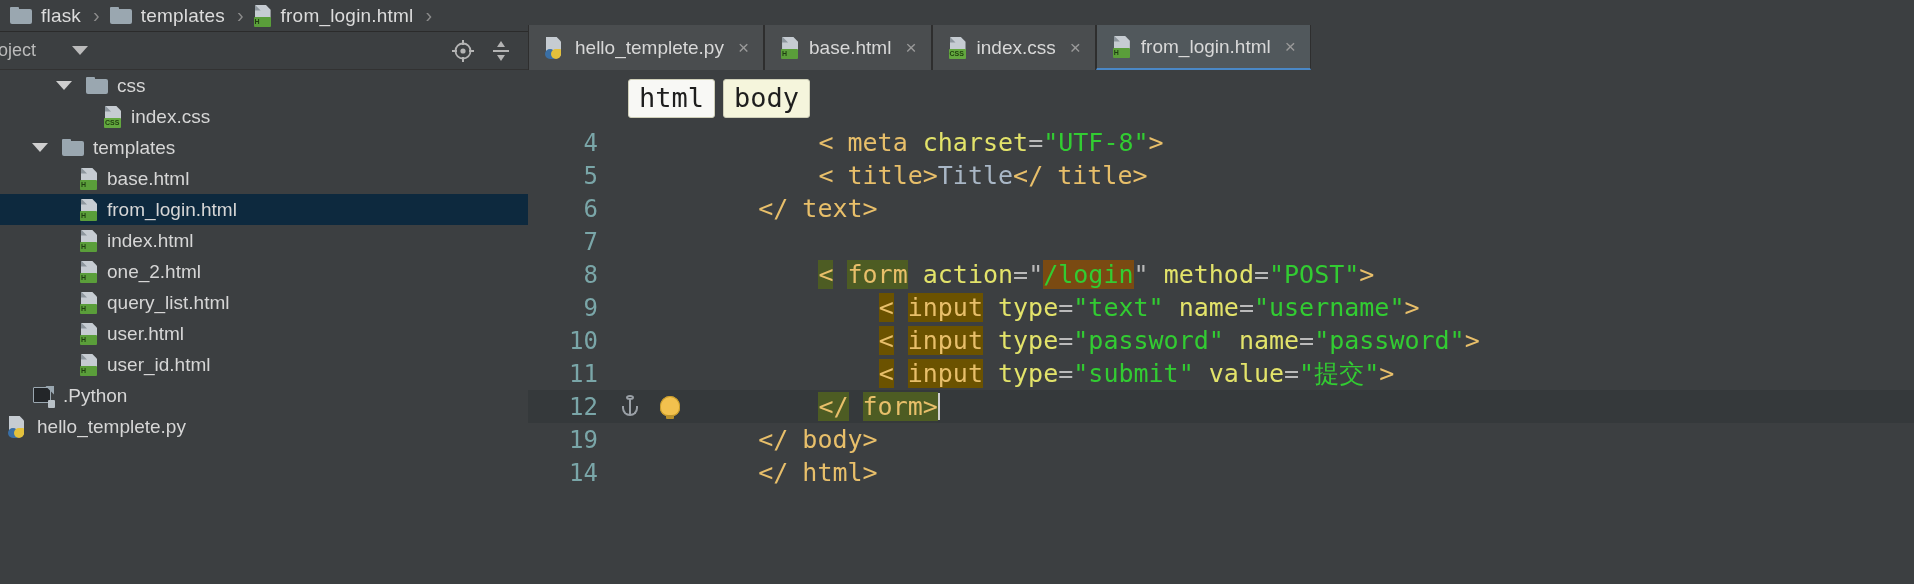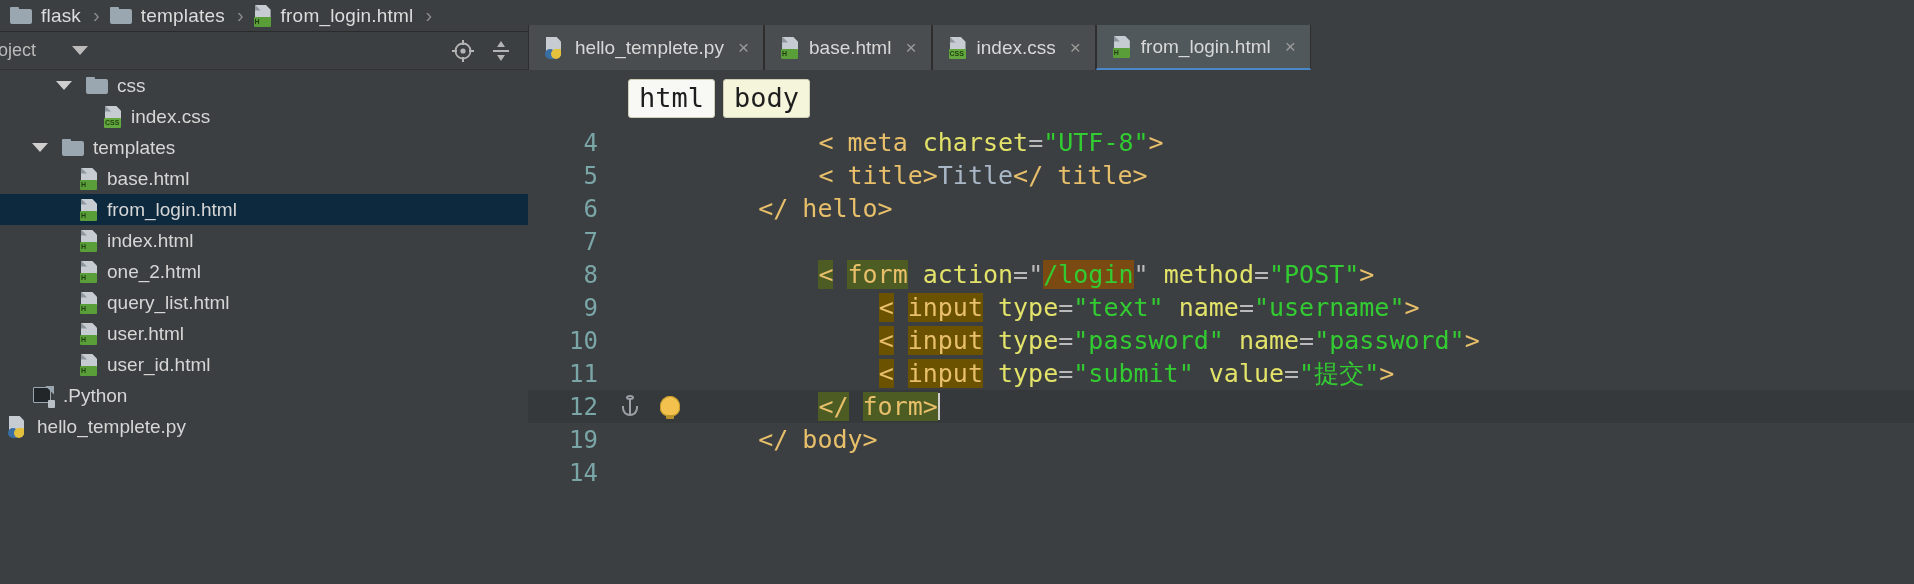--- a/index.html
+++ b/index.html
@@ -441,21 +441,21 @@
             <span class="code">        <span class="t-punc">&lt;</span><span class="t-tag">meta</span><span class="t-txt"> </span><span class="t-attrn">charset</span><span class="t-attr">=</span><span class="t-val">"UTF-8"</span><span class="t-punc">&gt;</span></span>
           </div>
           <div class="gutter-line" style="top: 89px;">
             <span class="lineno">5</span>
             <span class="gutter-icons"></span>
             <span class="code">        <span class="t-punc">&lt;</span><span class="t-tag">title</span><span class="t-punc">&gt;</span><span class="t-txt">Title</span><span class="t-punc">&lt;/</span><span class="t-tag">title</span><span class="t-punc">&gt;</span></span>
           </div>
           <div class="gutter-line" style="top: 122px;">
             <span class="lineno">6</span>
             <span class="gutter-icons"></span>
-            <span class="code">    <span class="t-punc">&lt;/</span><span class="t-tag">hello</span><span class="t-punc">&gt;</span></span>
+            <span class="code">    <span class="t-punc">&lt;/</span><span class="t-tag">text</span><span class="t-punc">&gt;</span></span>
           </div>
           <div class="gutter-line" style="top: 155px;">
             <span class="lineno">7</span>
             <span class="gutter-icons"></span>
           </div>
           <div class="gutter-line" style="top: 188px;">
             <span class="lineno">8</span>
             <span class="gutter-icons"></span>
             <span class="code">        <span class="t-punc hl-form">&lt;</span><span class="t-tag hl-form">form</span><span class="t-txt"> </span><span class="t-attrn">action</span><span class="t-attr">=</span><span class="t-attr">"</span><span class="t-val hl-login">/login</span><span class="t-attr">"</span><span class="t-txt"> </span><span class="t-attrn">method</span><span class="t-attr">=</span><span class="t-val">"POST"</span><span class="t-punc">&gt;</span></span>
           </div>
@@ -487,17 +487,18 @@
             <span class="code">        <span class="t-punc hl-form">&lt;/</span><span class="t-tag hl-form">form</span><span class="t-punc hl-form">&gt;</span><span class="caret"></span></span>
           </div>
           <div class="gutter-line" style="top: 353px;">
             <span class="lineno">19</span>
             <span class="gutter-icons"></span>
             <span class="code">    <span class="t-punc">&lt;/</span><span class="t-tag">body</span><span class="t-punc">&gt;</span></span>
           </div>
           <div class="gutter-line" style="top: 386px;">
             <span class="lineno">14</span>
             <span class="gutter-icons"></span>
+            <span class="code">    <span class="t-punc">&lt;/</span><span class="t-tag">html</span><span class="t-punc">&gt;</span></span>
           </div>
         </div>
     </div>
   </div>
 </div>
 
 </body></html>

